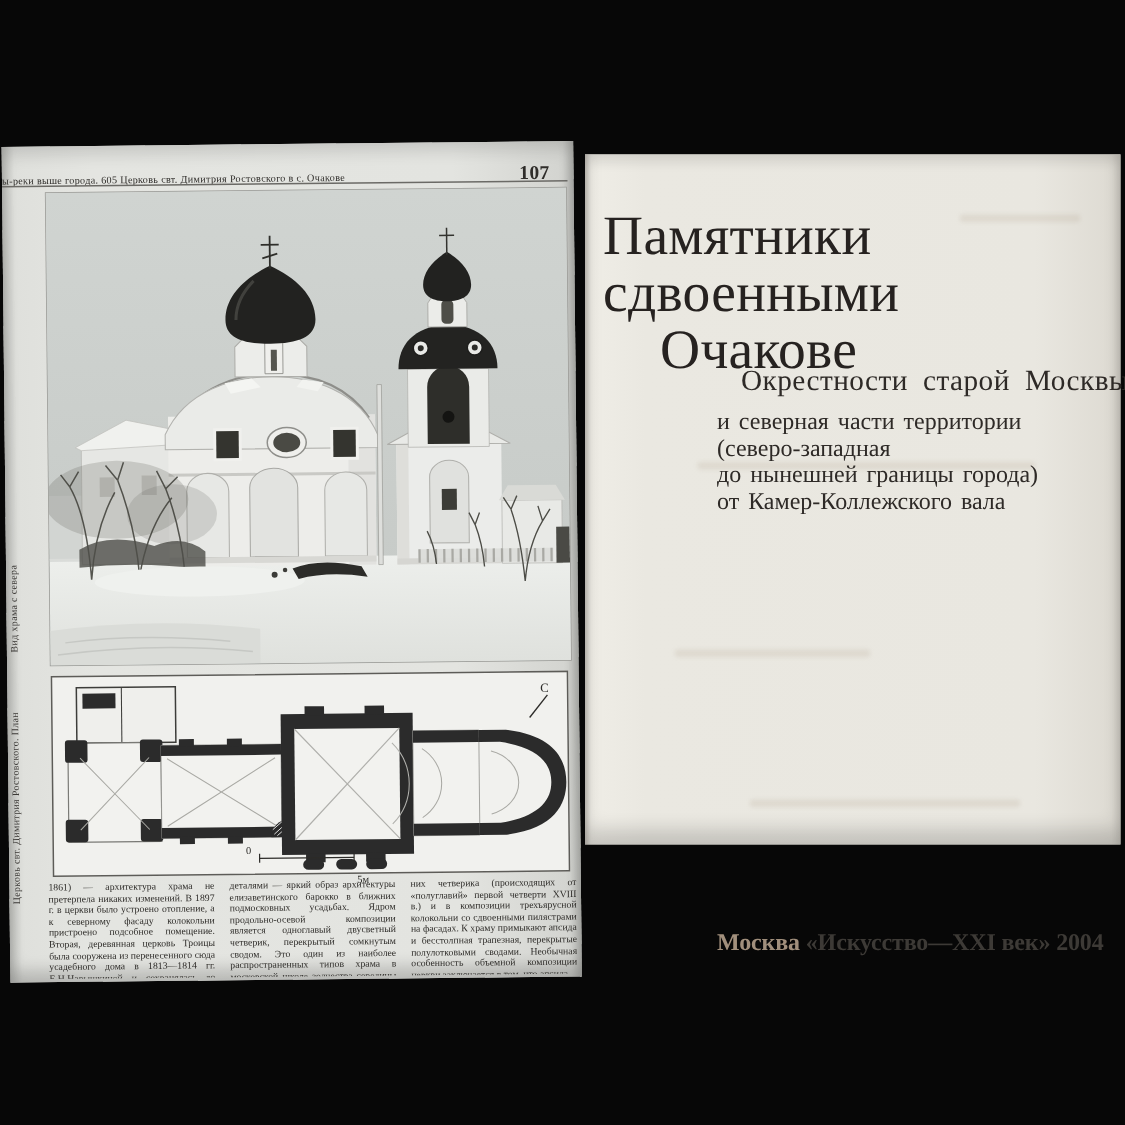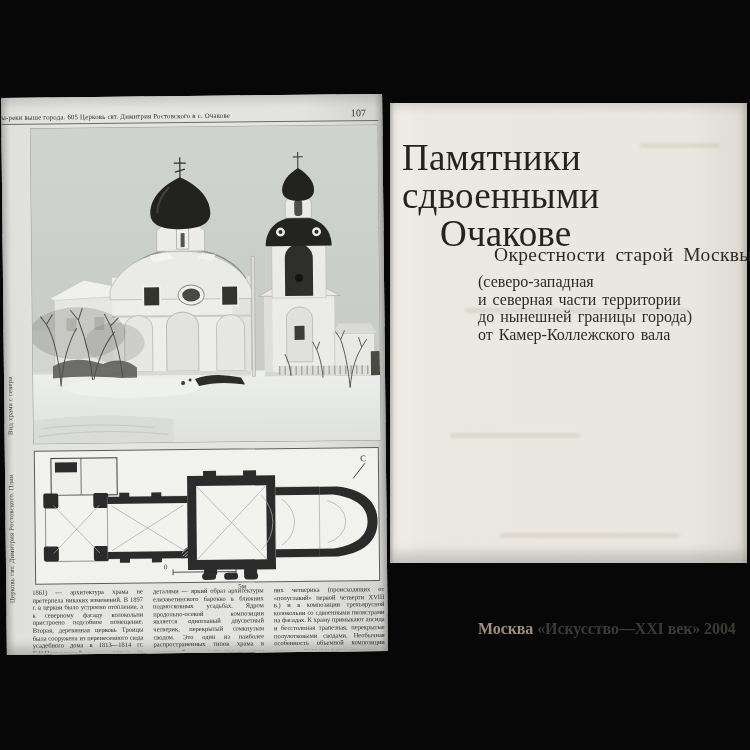--- a/index.html
+++ b/index.html
@@ -14,21 +14,21 @@
     background:linear-gradient(90deg,#c9cac6 0,#dfe0dc 8px,#e4e5e1 60px,#e3e4e0 300px,#d3d4d0 374px,#bcbdb9 381px),
                #e2e3df;
     transform:rotate(-0.6deg);
     box-shadow:inset 0 6px 10px rgba(0,0,0,.12), inset 0 -8px 10px rgba(0,0,0,.18);
   }
   .running-header{
     position:absolute;top:13px;left:0;width:375px;
     display:flex;justify-content:space-between;align-items:baseline;
     font-size:6.8px;color:#2f2d2a;letter-spacing:.2px;white-space:nowrap;overflow:hidden;
   }
-  .running-header .pnum{font-size:10px;padding-right:10px;}
+  .running-header .pnum{font-size:13px;padding-right:10px;font-weight:bold;}
   .header-rule{position:absolute;top:26px;left:0;width:377px;height:1px;background:#6b6a66;}
   .photo-frame{
     position:absolute;left:29px;top:31px;width:347px;height:315px;
     background:#c9cdca;overflow:hidden;box-shadow:0 0 0 .5px #9a9a96;
   }
   .vcap{
     position:absolute;white-space:nowrap;font-size:6.6px;color:#3b3936;
     transform:rotate(-90deg);transform-origin:0 100%;letter-spacing:.25px;
   }
   .plan-box{
@@ -302,22 +302,22 @@
 
   <div class="book-title">
     <div>Памятники</div>
     <div>сдвоенными</div>
     <div class="title-line-3">Очакове</div>
   </div>
 
   <div class="subtitle">Окрестности старой Москвы</div>
 
   <div class="sub-detail">
+    <div>и северная части территории</div>
     <div>(северо-западная</div>
-    <div>и северная части территории</div>
     <div>до нынешней границы города)</div>
     <div>от Камер-Коллежского вала</div>
   </div>
 
   <div class="imprint">
     <span class="city">Москва</span>
     <span> </span>
     <span>«Искусство—XXI век» 2004</span>
   </div>
 </div>

